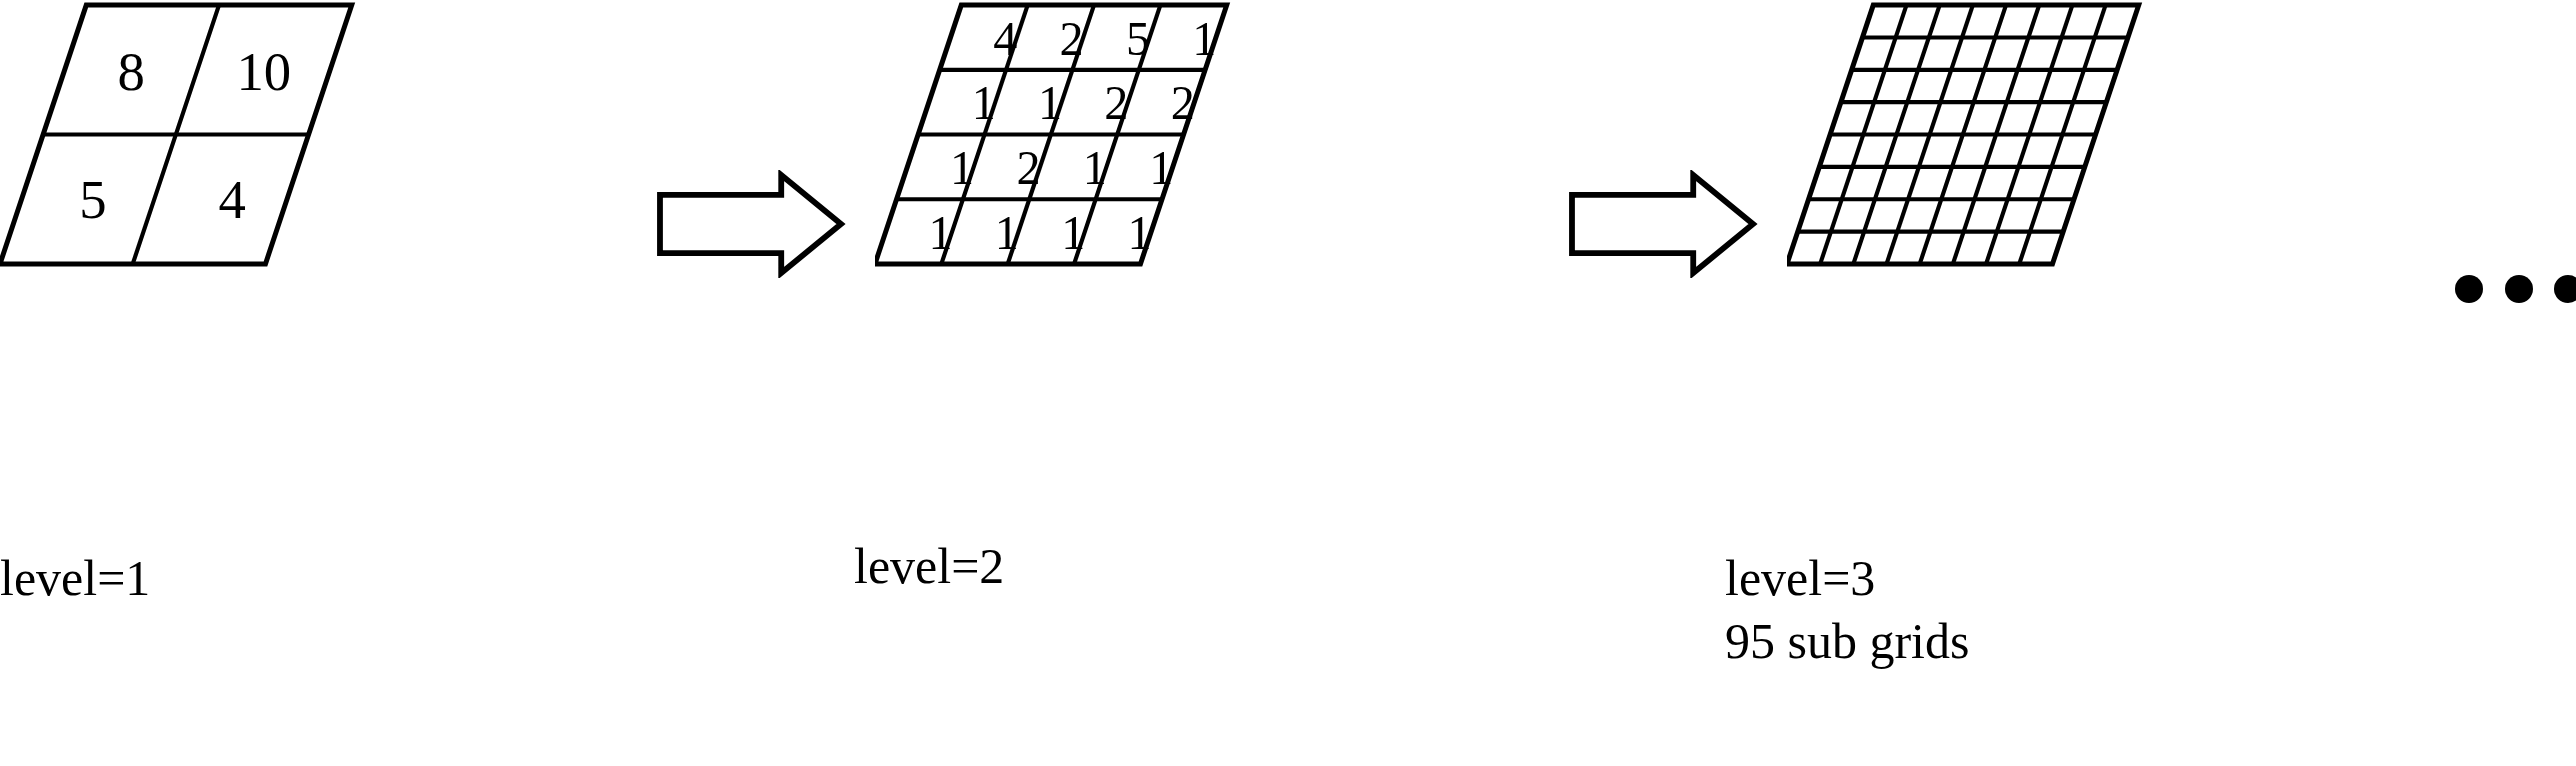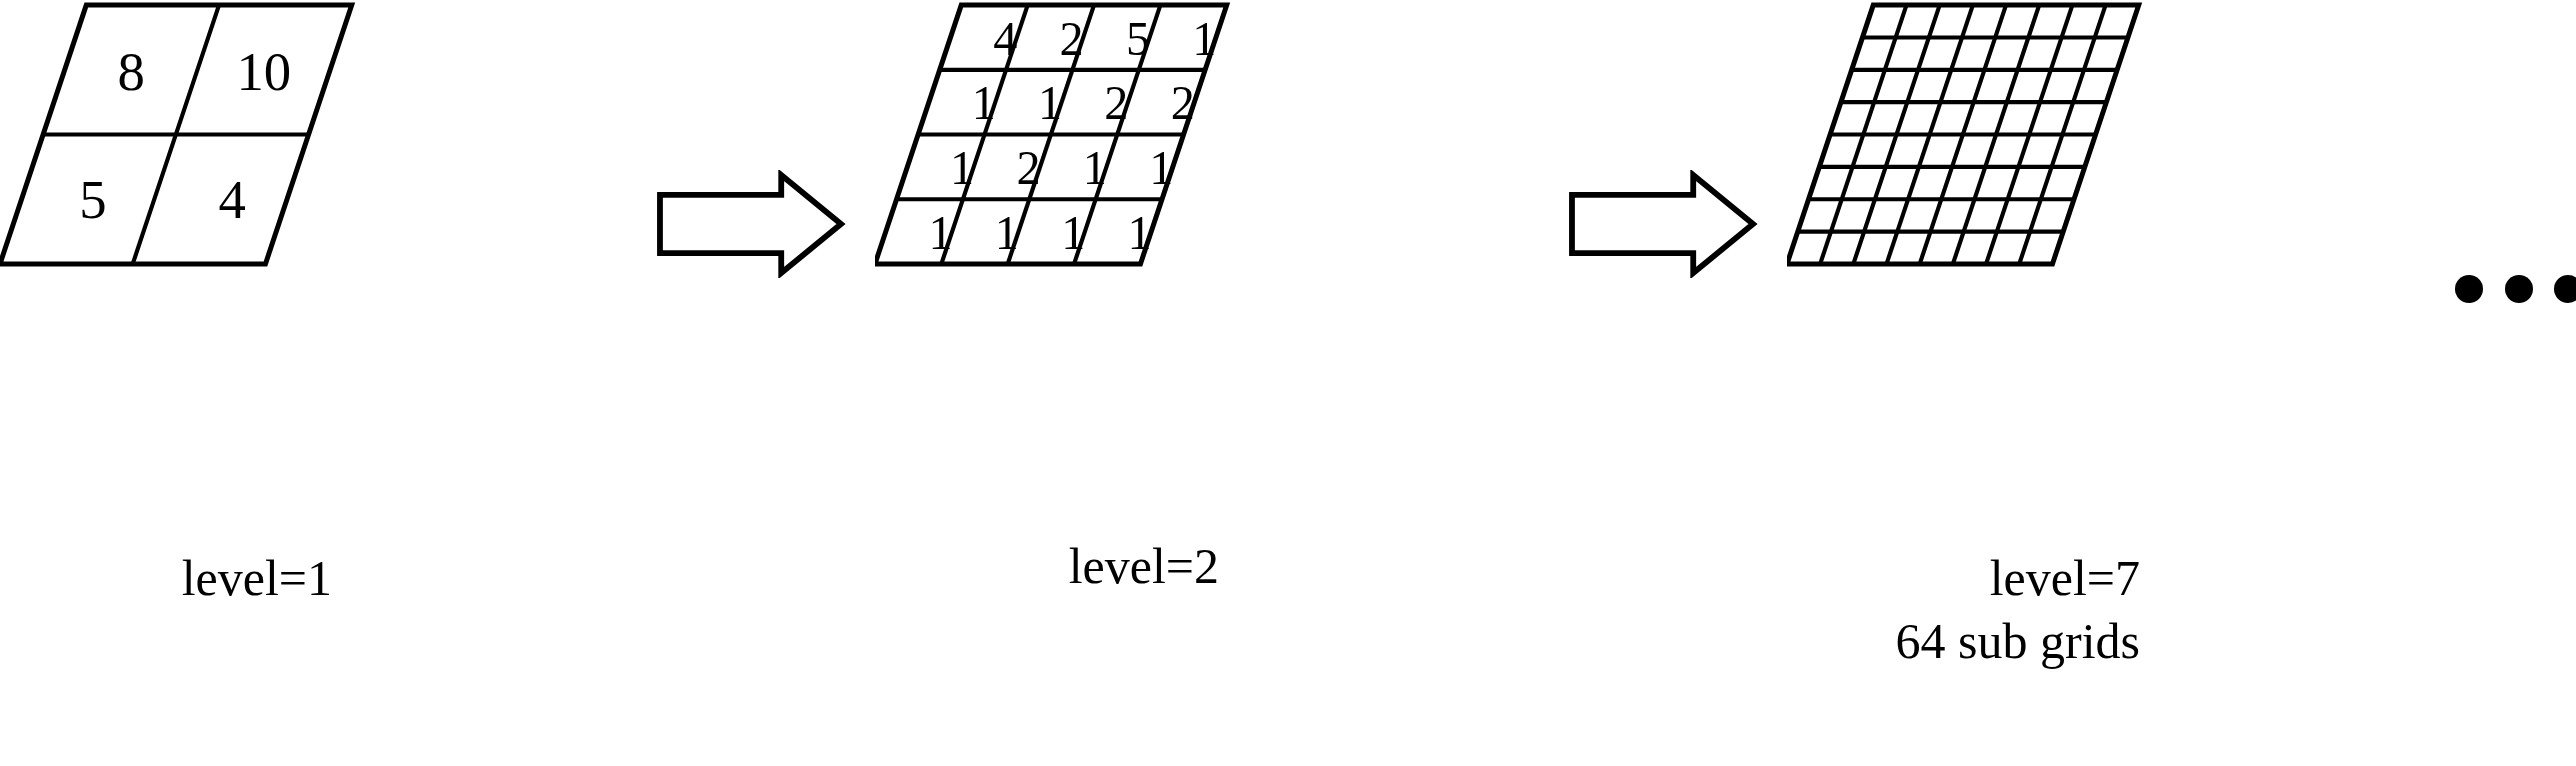--- a/index.html
+++ b/index.html
@@ -15,21 +15,21 @@
     font-family: "Liberation Serif", "DejaVu Serif", serif;
     overflow: hidden;
   }
   .grid-block {
     position: absolute;
     top: 0;
   }
   .grid-svg { display: block; }
   .caption {
     position: absolute;
-    text-align: right;
+    text-align: left;
     color: #000000;
     font-family: "Liberation Serif", "DejaVu Serif", serif;
     font-size: 50px;
     line-height: 1.25;
     white-space: nowrap;
   }
   .caption .cap-line { display: block; }
   .arrow-block { position: absolute; }
   .ellipsis {
     position: absolute;
@@ -147,22 +147,22 @@
         <line x1="65" y1="123" x2="385" y2="123" stroke="#000000" stroke-width="5"></line>
         <line x1="52" y1="162" x2="372" y2="162" stroke="#000000" stroke-width="5"></line>
         <line x1="39" y1="201" x2="359" y2="201" stroke="#000000" stroke-width="5"></line>
         <line x1="26" y1="240" x2="346" y2="240" stroke="#000000" stroke-width="5"></line>
         <line x1="13" y1="279" x2="333" y2="279" stroke="#000000" stroke-width="5"></line>
       </g>
     </svg>
   </div>
 
   <div class="caption" style="left:1725px; top:547px; width:415px;">
-    <span class="cap-line">level=7</span>
-    <span class="cap-line">64 sub grids</span>
+    <span class="cap-line">level=3</span>
+    <span class="cap-line">95 sub grids</span>
   </div>
 
   <div class="ellipsis" style="left:2455px; top:275px;">
     <span class="dot"></span>
     <span class="dot"></span>
     <span class="dot"></span>
   </div>
 
 </div>
 

